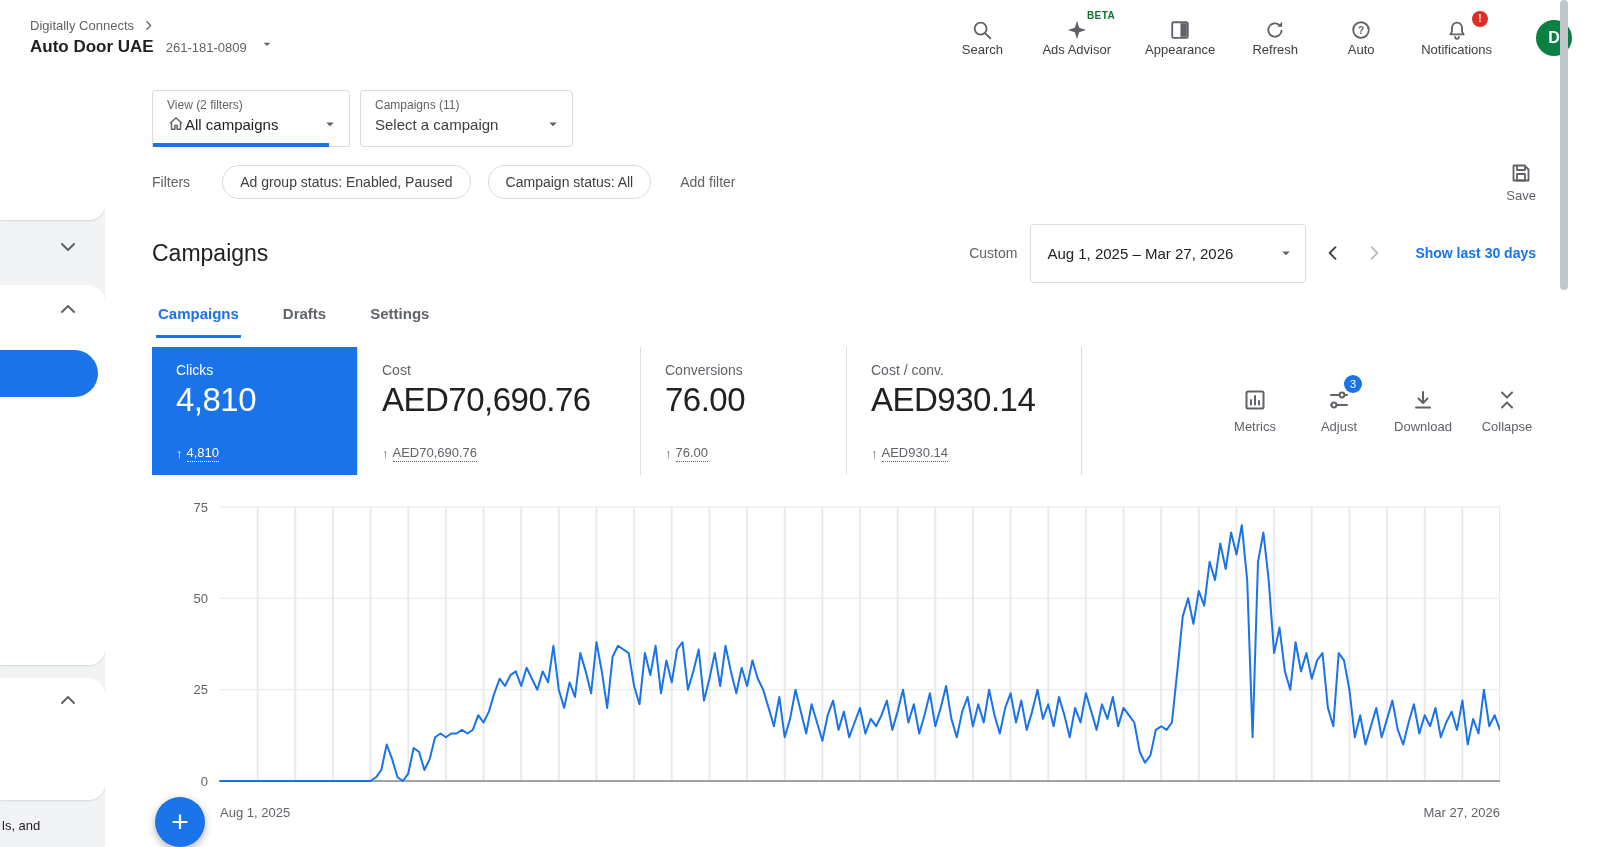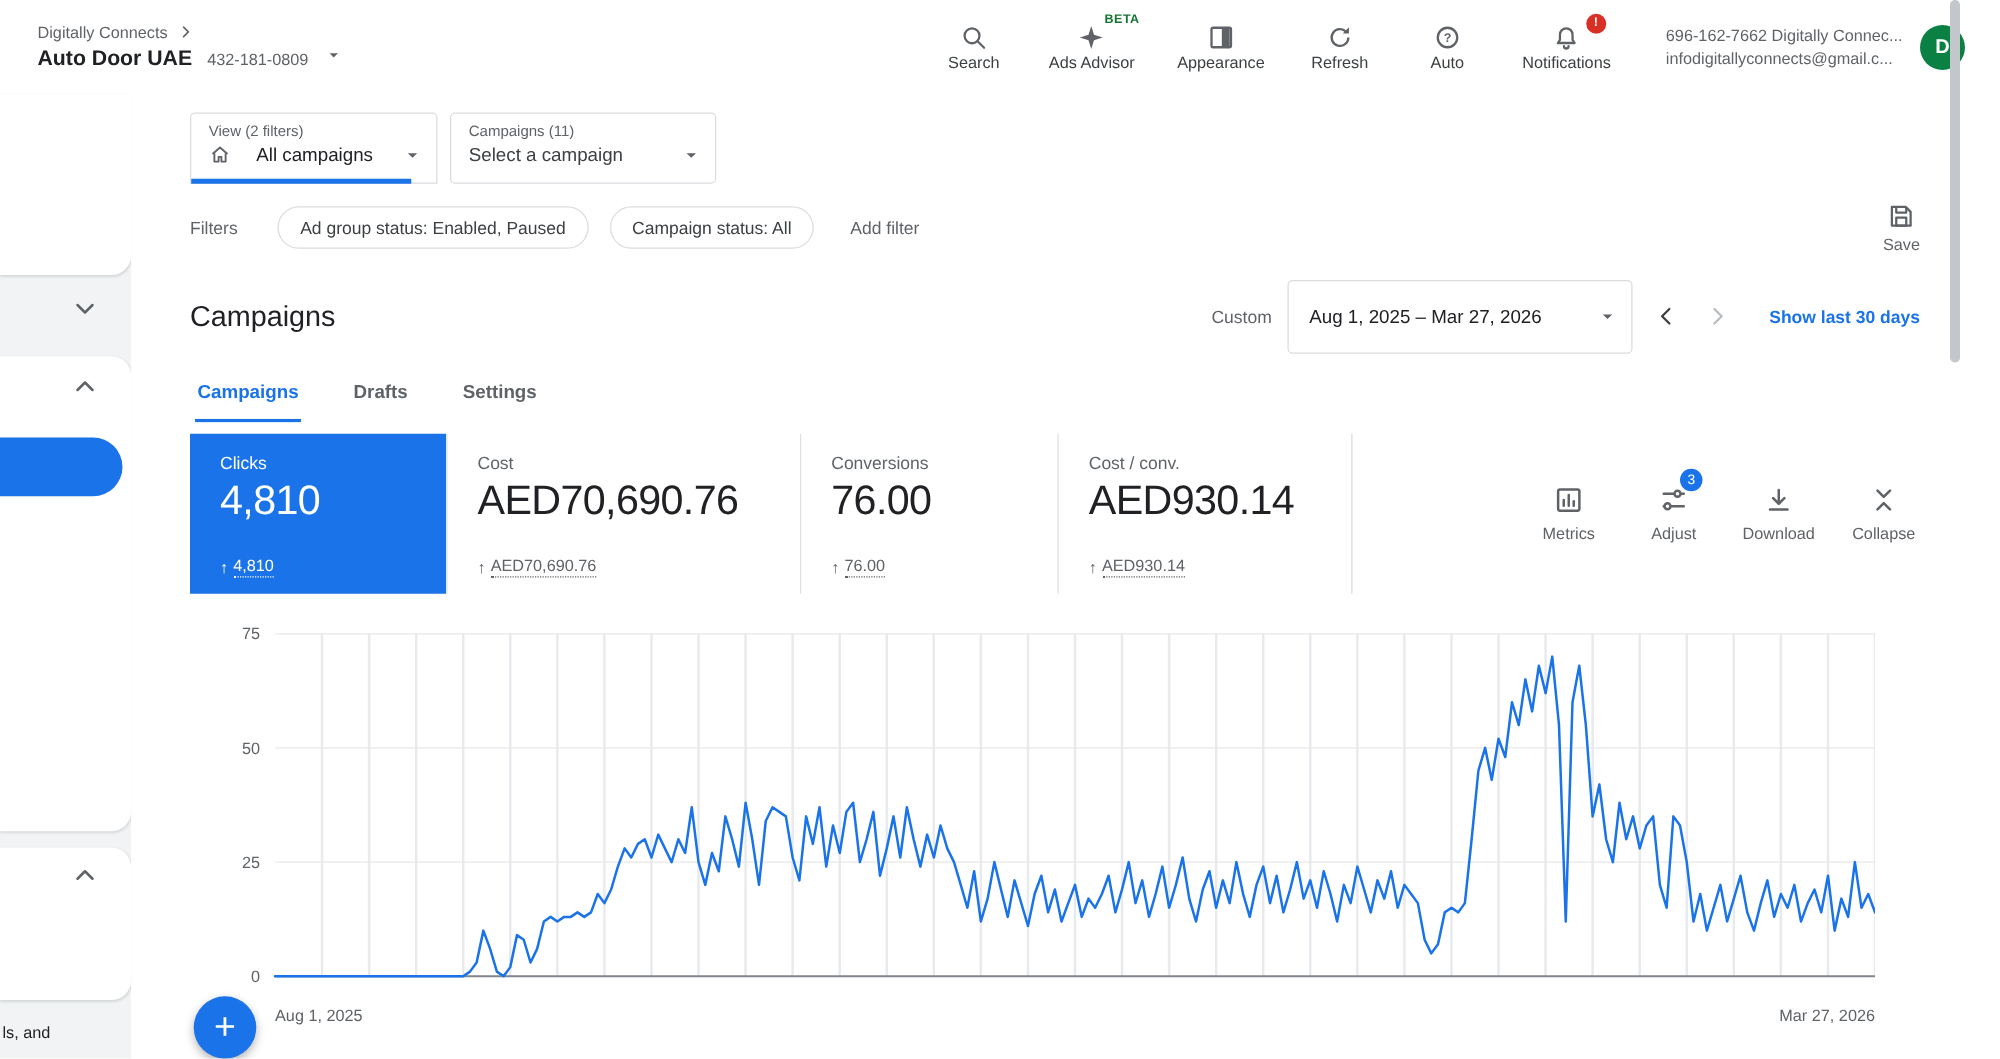--- a/index.html
+++ b/index.html
@@ -33,21 +33,21 @@
   .rail-chevron { position:absolute; left:56px; width:24px; height:24px; cursor:pointer; }
   .rail-pill { position:absolute; left:0; top:275px; width:98px; height:47px; background:#1a73e8; border-radius:0 24px 24px 0; cursor:pointer; }
   .rail-cut-text { position:absolute; left:2px; top:743px; font-size:13px; color:#202124; white-space:nowrap; }
   .main { flex:1; padding-left:47px; position:relative; background:#fff; }
   
   .selector-row { display:flex; gap:10px; margin-top:15px; }
   .selector { position:relative; width:198px; height:57px; border:1px solid #dadce0; border-radius:4px; background:#fff; padding:7px 10px 0 14px; cursor:pointer; }
   .selector.view { border-radius:4px 4px 0 0; }
   .selector.campaign { width:213px; }
   .sel-label { font-size:12px; color:#5f6368; }
-  .sel-value-row { display:flex; align-items:center; gap:20px; margin-top:3px; font-size:15px; color:#202124; }
+  .sel-value-row { display:flex; align-items:center; gap:0; margin-top:3px; font-size:15px; color:#202124; }
   .sel-value-row .caret { margin-left:auto; }
   .blue-underline { position:absolute; left:0; bottom:-1px; width:90%; height:4px; background:#1a73e8; }
   
   .filters-row { display:flex; align-items:center; margin-top:14px; padding-right:64px; }
   .filters-label { font-size:14px; color:#5f6368; margin-right:32px; }
   .chip { height:34px; display:flex; align-items:center; padding:0 17px; border:1px solid #dadce0; border-radius:17px; font-size:14px; color:#3c4043; background:#fff; margin-right:17px; cursor:pointer; }
   .add-filter { font-size:14px; color:#5f6368; margin-left:12px; cursor:pointer; }
   .save-control { margin-left:auto; display:flex; flex-direction:column; align-items:center; gap:3px; cursor:pointer; }
   .save-control .lbl { font-size:13px; color:#5f6368; }
   
@@ -102,21 +102,21 @@
       <div class="breadcrumb-row">
         <span>Digitally Connects</span>
         <span>
           <svg width="13" height="13" viewBox="0 0 24 24" fill="none" stroke="#5f6368" stroke-width="2.4" stroke-linecap="round" stroke-linejoin="round">
               <path d="M9 5l7 7-7 7"></path>
             </svg>
         </span>
       </div>
       <div class="account-row">
         <span class="account-name">Auto Door UAE</span>
-        <span class="account-id">432-181-0809</span>
+        <span class="account-id">261-181-0809</span>
         <span>
           <svg width="16" height="16" viewBox="0 0 24 24" fill="#5f6368">
               <path d="M7 10l5 5 5-5z"></path>
             </svg>
         </span>
       </div>
     </div>
 
     <nav class="nav-group">
       <div class="nav-item">
@@ -170,24 +170,20 @@
           <svg width="22" height="22" viewBox="0 0 24 24" fill="none" stroke="#5f6368" stroke-width="2" stroke-linejoin="round">
               <path d="M12 4a5.5 5.5 0 0 0-5.5 5.5V14l-1.8 2.8h14.6L17.5 14V9.5A5.5 5.5 0 0 0 12 4z"></path>
               <path d="M10 19.6a2 2 0 0 0 4 0" stroke-linecap="round"></path>
             </svg>
         </span>
         <span class="lbl">Notifications</span>
       </div>
     </nav>
 
     <div class="profile">
-      <div class="profile-text">
-        <div>696-162-7662 Digitally Connec...</div>
-        <div>infodigitallyconnects@gmail.c...</div>
-      </div>
       <div class="avatar">D</div>
     </div>
   </header>
 
   <div class="body-row">
 
     <aside class="leftrail">
       <div class="rail-card a"></div>
       <span class="rail-chevron" style="top:160px">
         <svg width="24" height="24" viewBox="0 0 24 24" fill="none" stroke="#5f6368" stroke-width="2" stroke-linecap="round" stroke-linejoin="round">

